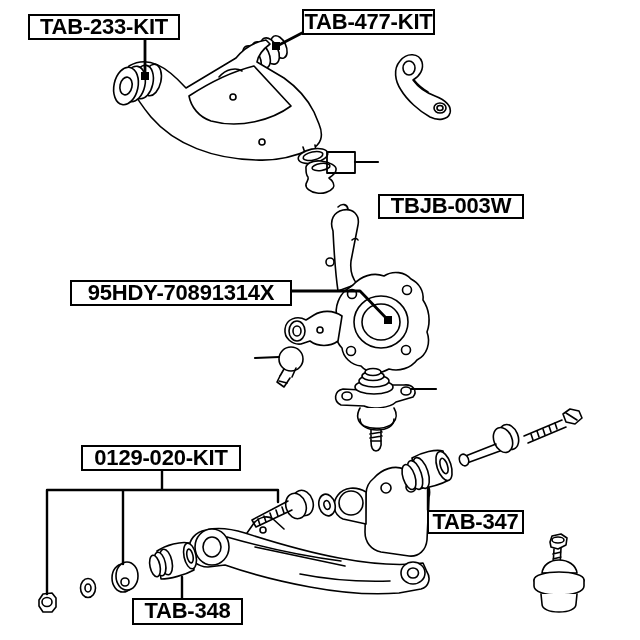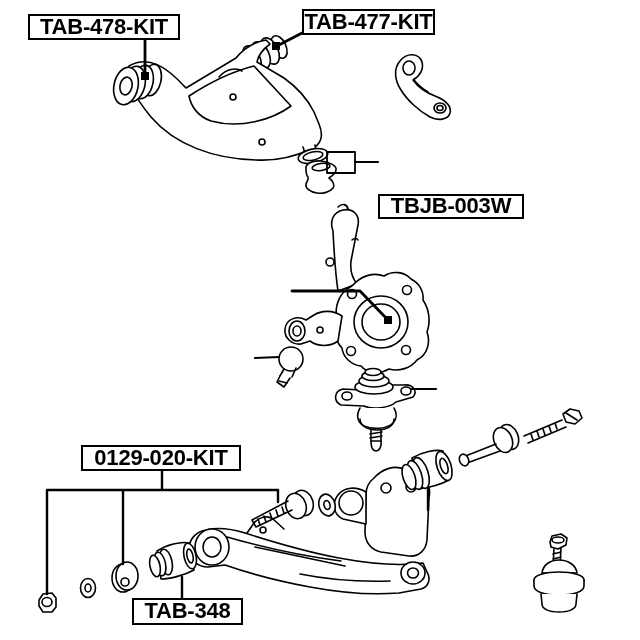--- a/index.html
+++ b/index.html
@@ -178,27 +178,29 @@
     <rect x="327" y="152" width="28" height="21" stroke-width="1.8"></rect>
     <path d="M162,471 L162,490 M47,490 L278,490 M47,490 L47,594 M123,490 L123,564 M278,490 L278,502" stroke-width="2.4"></path>
     <path d="M428,489 L428,510" stroke-width="2.4"></path>
     <path d="M182,577 L182,598" stroke-width="2.4"></path>
     <rect x="141" y="72" width="8" height="8" fill="#000" stroke="none"></rect>
     <rect x="272" y="42" width="8" height="8" fill="#000" stroke="none"></rect>
     <rect x="384" y="316" width="8" height="8" fill="#000" stroke="none"></rect>
   </g>
 </svg>
 
-  <div class="plabel" style="left:28px;  top:14px;  width:152px; height:26px;">TAB-478-KIT</div>
+  <div class="plabel" style="left:28px;  top:14px;  width:152px; height:26px;">TAB-233-KIT</div>
 
   <div class="plabel" style="left:302px; top:9px;   width:133px; height:26px;">TAB-477-KIT</div>
 
   <div class="plabel" style="left:378px; top:150px; width:146px; height:25px;margin-top:44px;">TBJB-003W</div>
 
+  <div class="plabel" style="left:70px;  top:280px; width:222px; height:26px;">95HDY-70891314X</div>
 
 
 
   <div class="plabel" style="left:81px;  top:445px; width:160px; height:26px;">0129-020-KIT</div>
 
+  <div class="plabel" style="left:427px; top:510px; width:97px;  height:24px;">TAB-347</div>
 
   <div class="plabel" style="left:132px; top:598px; width:111px; height:27px;">TAB-348</div>
 
 </div>
 
 </body></html>

